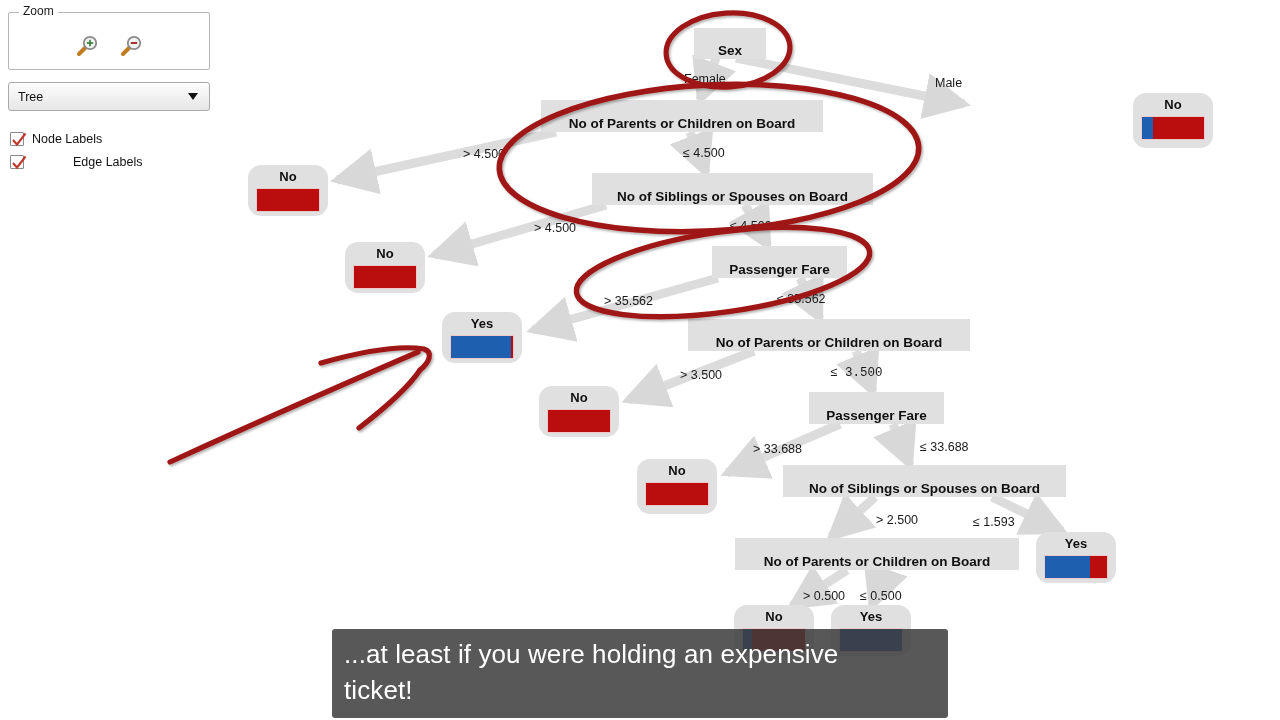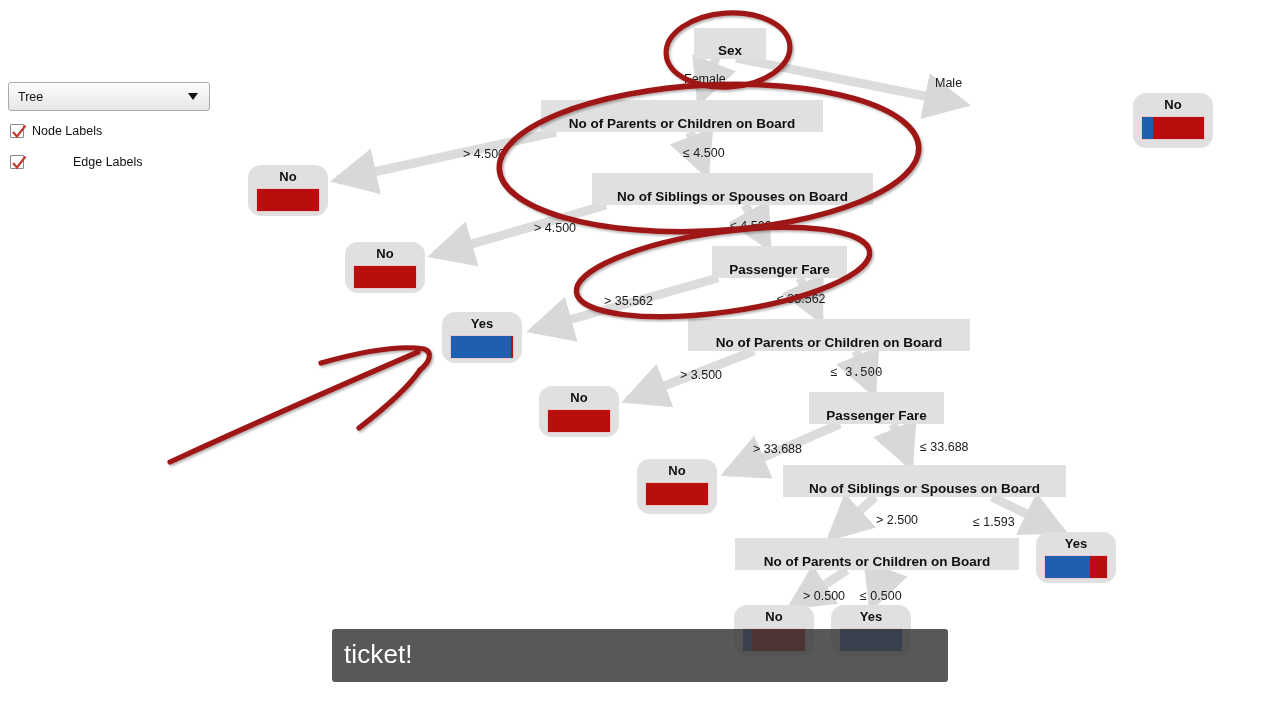--- a/index.html
+++ b/index.html
@@ -34,21 +34,21 @@
     display:flex;align-items:center;cursor:pointer;
   }
   .tree-select .lbl{font-size:12.5px;color:#111;padding-left:9px;flex:1;}
   .tree-select .caret{
     width:0;height:0;margin-right:11px;
     border-left:5.5px solid transparent;border-right:5.5px solid transparent;
     border-top:7px solid #111;
   }
 
   .chk-row{position:absolute;left:10px;display:flex;align-items:center;cursor:pointer;}
-  .chk-row.r1{top:124px;}
+  .chk-row.r1{top:132px;}
   .chk-row.r2{top:155px;gap:41px;}
   .chk-box{
     width:14px;height:14px;border:1px solid #8a8a8a;background:#fff;
     position:relative;border-radius:1px;box-sizing:border-box;
   }
   .chk-box svg{position:absolute;left:0;top:-1px;}
   .chk-lbl{font-size:12.5px;color:#111;margin-left:8px;white-space:nowrap;}
 
   
   #tree-canvas{position:absolute;left:0;top:0;width:1280px;height:720px;}
@@ -92,20 +92,40 @@
   .caption-line{
     color:#fff;font-size:26px;line-height:36px;white-space:nowrap;
     letter-spacing:0.1px;
   }
 </style>
 </head>
 <body>
 
 <div id="control-panel">
 
+  <div class="zoom-group">
+    <div class="zoom-group-title">Zoom</div>
+    <div class="zoom-btns">
+      <div class="mag">
+        <svg width="26" height="26" viewBox="0 0 26 26">
+          <line x1="5" y1="21" x2="12" y2="14" stroke="#c07c22" stroke-width="4" stroke-linecap="round"></line>
+          <circle cx="16" cy="10" r="6.2" fill="#f4f4f4" stroke="#8a8a8a" stroke-width="1.8"></circle>
+          <line x1="16" y1="6.8" x2="16" y2="13.2" stroke="#2e7d32" stroke-width="1.6"></line>
+          <line x1="12.8" y1="10" x2="19.2" y2="10" stroke="#2e7d32" stroke-width="1.6"></line>
+        </svg>
+      </div>
+      <div class="mag">
+        <svg width="26" height="26" viewBox="0 0 26 26">
+          <line x1="5" y1="21" x2="12" y2="14" stroke="#c07c22" stroke-width="4" stroke-linecap="round"></line>
+          <circle cx="16" cy="10" r="6.2" fill="#f4f4f4" stroke="#8a8a8a" stroke-width="1.8"></circle>
+          <line x1="12.8" y1="10" x2="19.2" y2="10" stroke="#9c2020" stroke-width="1.8"></line>
+        </svg>
+      </div>
+    </div>
+  </div>
 
   <div class="tree-select">
     <span class="lbl">Tree</span>
     <span class="caret"></span>
   </div>
 
   <div class="chk-row r1">
     <span class="chk-box">
       <svg width="16" height="16" viewBox="0 0 16 16">
         <path d="M2 8 L6 12.5 L14.5 1.5" fill="none" stroke="#c0392b" stroke-width="2.1"></path>
@@ -270,14 +290,15 @@
 
     <ellipse cx="723" cy="272" rx="148" ry="40" stroke-width="5.4" transform="rotate(-8 723 272)"></ellipse>
 
     <path d="M170,462 C240,430 330,390 418,352" stroke-width="5.2"></path>
     <path d="M321,363 C360,352 400,345 424,349 C433,352 430,362 420,370" stroke-width="5.2"></path>
     <path d="M359,428 C385,408 408,388 420,370" stroke-width="5.2"></path>
   </g>
 </svg>
 
 <div id="caption-bar">
+  <div class="caption-line">...at least if you were holding an expensive</div>
   <div class="caption-line">ticket!</div>
 </div>
 
 </body></html>

